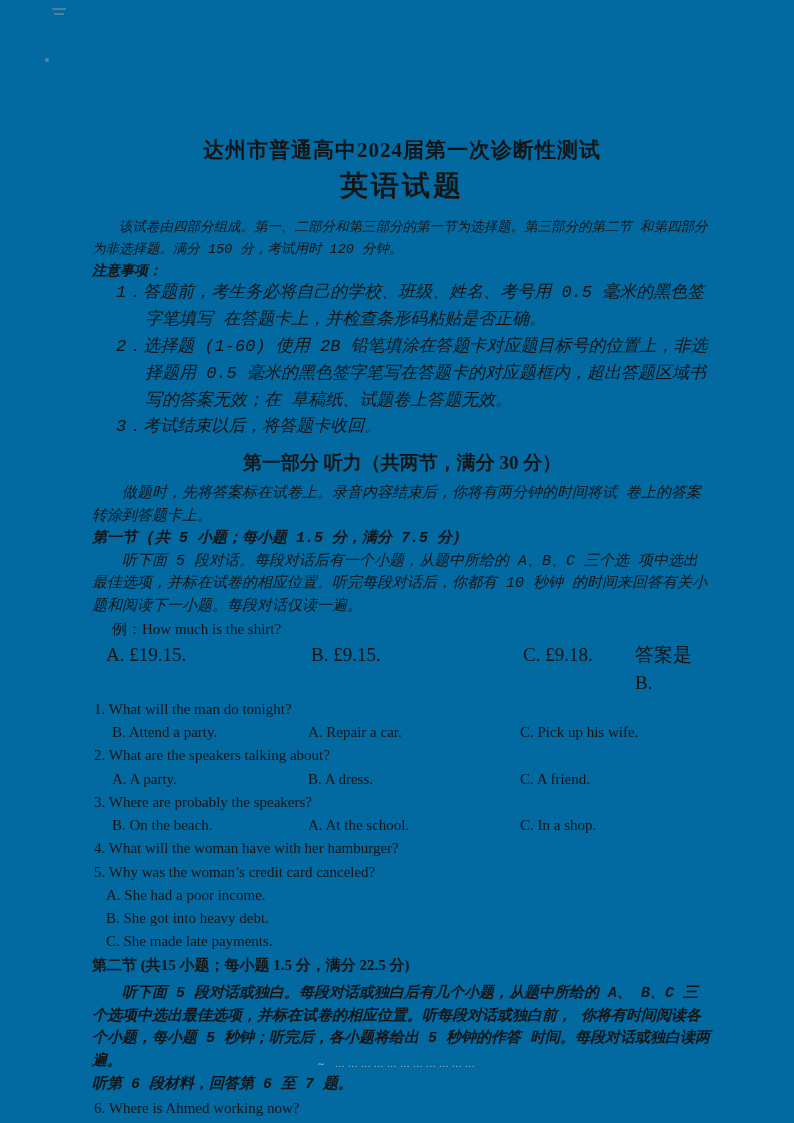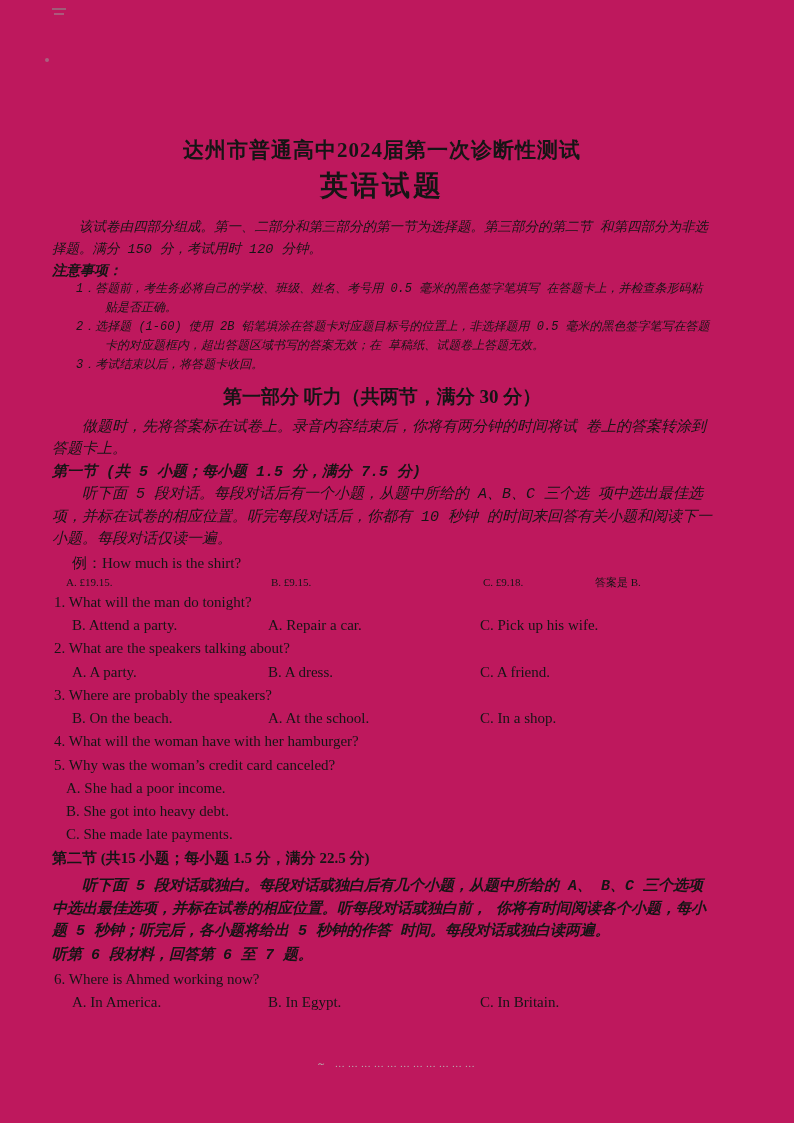--- a/index.html
+++ b/index.html
@@ -6,59 +6,59 @@
   html,body { width:794px; height:1123px; }
   body {
     background:#f4f4f2;
     font-family:"Liberation Serif","DejaVu Serif",serif;
     color:#151515;
     position:relative;
     overflow:hidden;
   }
   .page {
     position:absolute; inset:0;
-    background:#be185d;
-    padding:136px 82px 0 52px;
+    background:#0369a1;
+    padding:136px 82px 0 92px;
   }
   
   .artifact-1 { position:absolute; left:52px; top:8px; width:14px; height:2px; background:#8a8a8a; opacity:.6; }
   .artifact-1b{ position:absolute; left:54px; top:13px; width:10px; height:2px; background:#9a9a9a; opacity:.5; }
   .artifact-2 { position:absolute; left:45px; top:58px; width:4px; height:4px; border-radius:50%; background:#9a9a9a; opacity:.55; }
 
   .exam-title   { text-align:center; font-size:21px; font-weight:700; letter-spacing:1px; }
   .exam-subject { text-align:center; font-size:28px; font-weight:700; letter-spacing:3px; margin-top:3px; }
 
   .hand { font-style:italic;font-family:Liberation Mono, monospace; }
 
   .intro {
     margin-top:12px;
     font-size:13.5px; line-height:1.6;
     text-indent:2em;
   }
   .notice-header { font-size:14px; font-weight:700; margin-top:2px; }
   .notice-item {
-    font-size:12px; line-height:1.58;
+    font-size:17px; line-height:1.58;
     padding-left:53px; text-indent:-29px;
   }
 
   .part-heading {
     text-align:center; font-size:19px; font-weight:700;
     margin:9px 0 7px;
   }
   .para {
     font-size:15px; line-height:1.5;
     text-indent:2em;
   }
   .section-heading { font-size:15px; font-weight:700; line-height:1.5; }
   .bold { font-weight:700;margin-top:7px; }
 
   .example-prompt { font-size:15px; line-height:1.5; padding-left:20px; }
   .example-options {
     display:grid; grid-template-columns:205px 212px 112px auto;
-    font-size:11px; line-height:1.5; padding-left:14px;
+    font-size:19px; line-height:1.5; padding-left:14px;
   }
 
   .question { margin:0; }
   .q-prompt { font-size:15px; line-height:1.55; margin-left:2px; }
   .q-options-row {
     display:grid; grid-template-columns:196px 212px auto;
     font-size:15px; line-height:1.55; padding-left:20px;
   }
   .q-options-stack { padding-left:14px; font-size:15px; line-height:1.55; }
   .q-options-stack .opt { display:block; }

